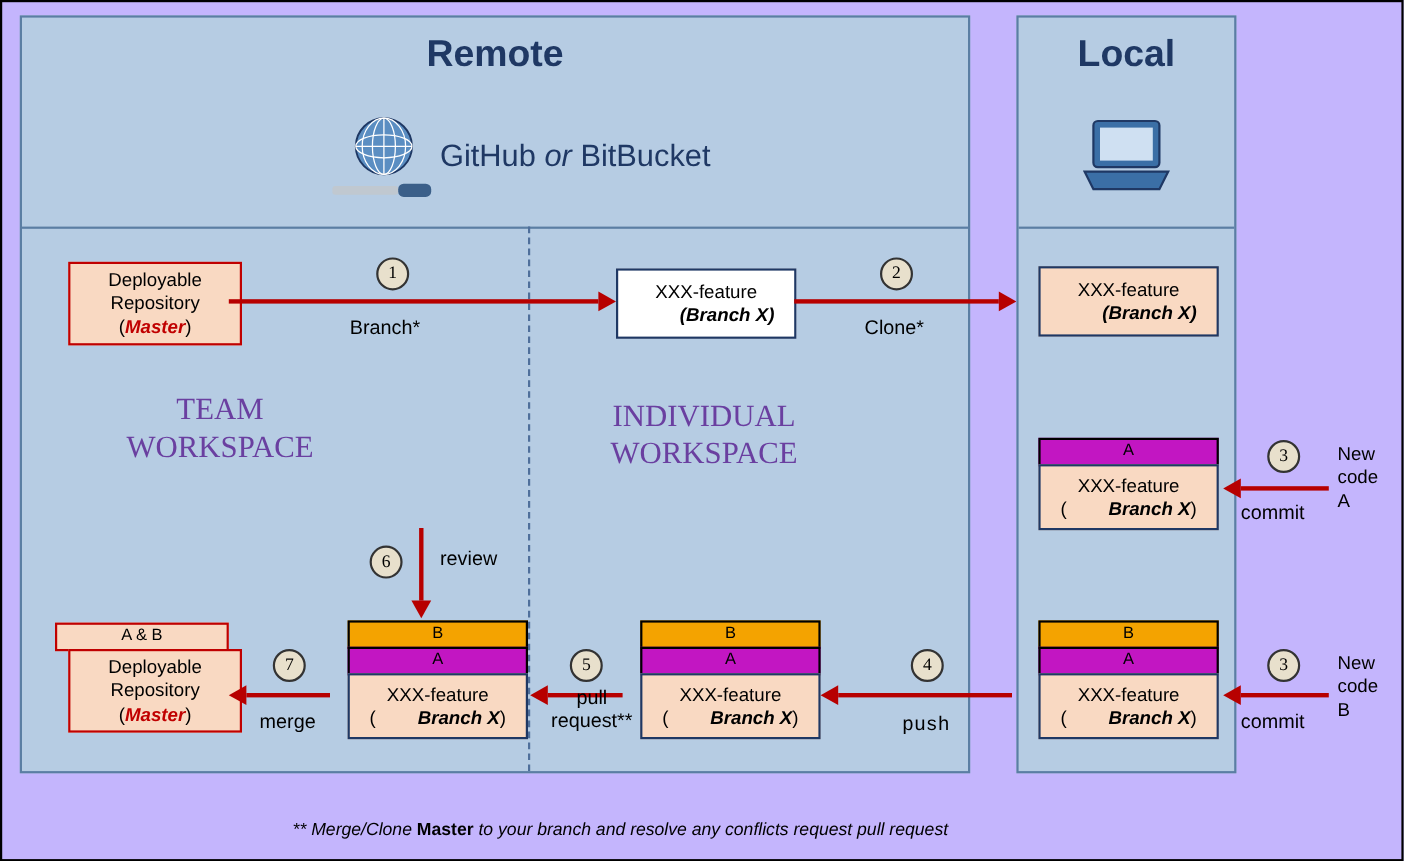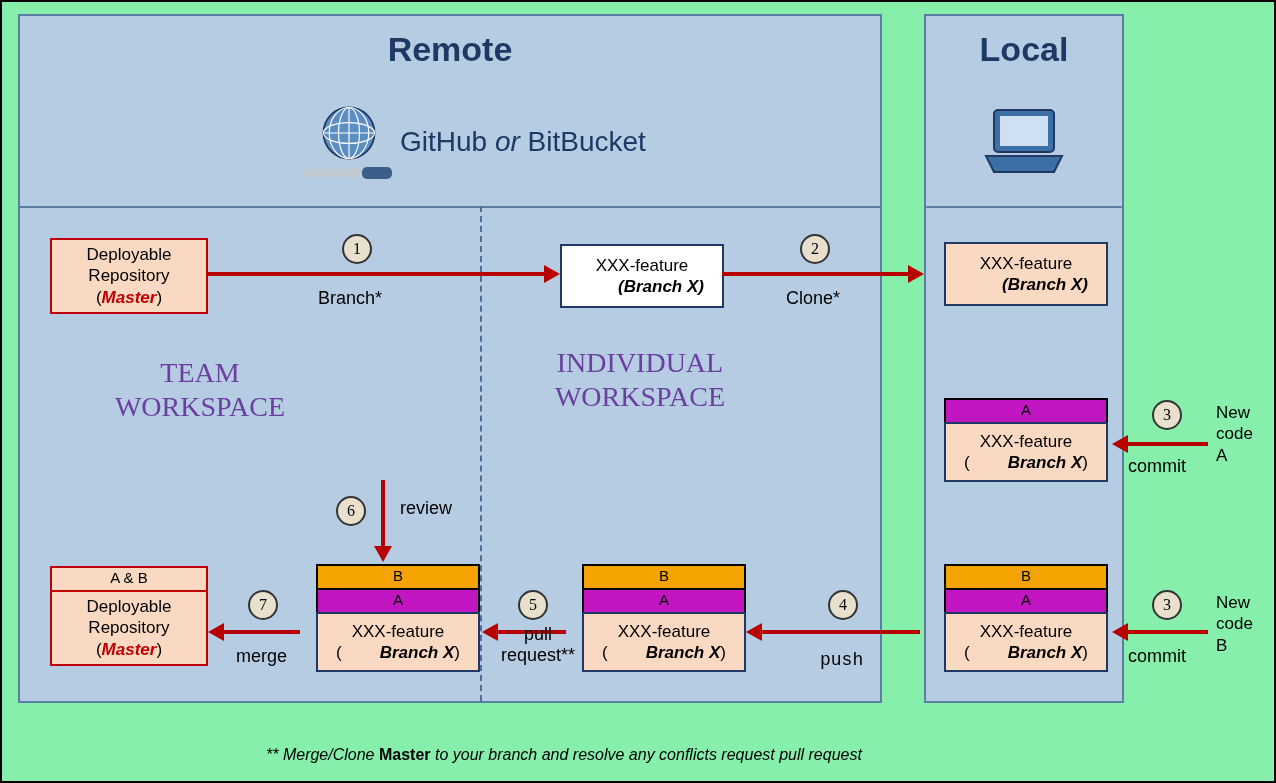--- a/index.html
+++ b/index.html
@@ -1,36 +1,36 @@
 <!DOCTYPE html>
 <html><head>
 <meta charset="utf-8">
 <style>
   body { margin: 0; font-family: Arial, sans-serif; background: #fff; }
-  .canvas { position: relative; width: 1276px; height: 783px; border: 2px solid #000; box-sizing: border-box; background: #86efac; }
+  .canvas { position: relative; width: 1276px; height: 783px; border: 2px solid #000; box-sizing: border-box; background: #c4b5fd; }
   .meta { position: absolute; top: 10px; left: 18px; font-size: 15px; color: #333; line-height: 1.35; }
 
   
   .remote-panel { position: absolute; top: 12px; left: 16px; width: 860px; height: 685px; border: 2px solid #5b7ea3; background: #b6cce3; }
   .local-panel  { position: absolute; top: 12px; left: 922px; width: 196px; height: 685px; border: 2px solid #5b7ea3; background: #b6cce3; }
 
   .panel-title { position: absolute; top: 14px; left: 0; right: 0; text-align: center; font-weight: bold; font-size: 34px; color: #1f3864; }
   .panel-header { position: absolute; top: 0; left: 0; right: 0; height: 190px; border-bottom: 2px solid #5b7ea3; }
   .panel-body { position: absolute; top: 190px; left: 0; right: 0; bottom: 0; }
 
   .subtitle { position: absolute; top: 110px; left: 380px; font-size: 28px; color: #1f3864; font-style: normal; }
   .subtitle .or { font-style: italic; }
 
   .divider { position: absolute; top: 0; bottom: 0; left: 460px; width: 0; border-left: 2px dashed #4f6f9b; }
 
   .workspace-label { position: absolute; font-family: Georgia, 'Times New Roman', serif; font-size: 28px; color: #6a3fa0; line-height: 1.2; text-align: center; }
 
   
   .box { position: absolute; border: 2px solid #1f3864; background: #f9d9c2; text-align: center; font-size: 17px; color: #000; line-height: 1.25; display: flex; flex-direction: column; justify-content: center; }
-  .box.red { border: 2px solid #c00000; background: #f9d9c2; }
+  .box.red { border: 2px solid #c00000; background: #f9d9c2; margin-left: 12px; }
   .box .b1 { display: block; }
   .box .b2 { font-style: italic; font-weight: bold; padding-left: 38px; }
   .box .red-txt { color: #c00000; font-style: italic; font-weight: bold; }
 
   .stack-hdr { position: absolute; height: 22px; border: 2px solid #000; text-align: center; font-size: 15px; line-height: 20px; }
   .stack-hdr.orange { background: #f4a300; }
   .stack-hdr.magenta { background: #c216c2; }
 
   .ellipse { position: absolute; border: 2px solid #000; background: #ffff00; border-radius: 50%; display: flex; align-items: center; justify-content: center; font-size: 18px; }
 
@@ -89,21 +89,21 @@
       </div>
     </div>
 
     <div class="panel-body">
       <div class="divider"></div>
 
       <div class="workspace-label" style="top:150px; left:70px; width:220px;">
         <span>TEAM</span><br>
         <span>WORKSPACE</span>
       </div>
-      <div class="workspace-label" style="top:140px; left:490px; width:260px;">
+      <div class="workspace-label" style="top:156px; left:490px; width:260px;">
         <span>INDIVIDUAL</span><br>
         <span>WORKSPACE</span>
       </div>
 
       <div class="box red" style="top:32px; left:30px; width:154px; height:72px;">
         <span class="b1">Deployable</span>
         <span class="b1">Repository</span>
         <span>(<span class="red-txt">Master</span>)</span>
       </div>
 

